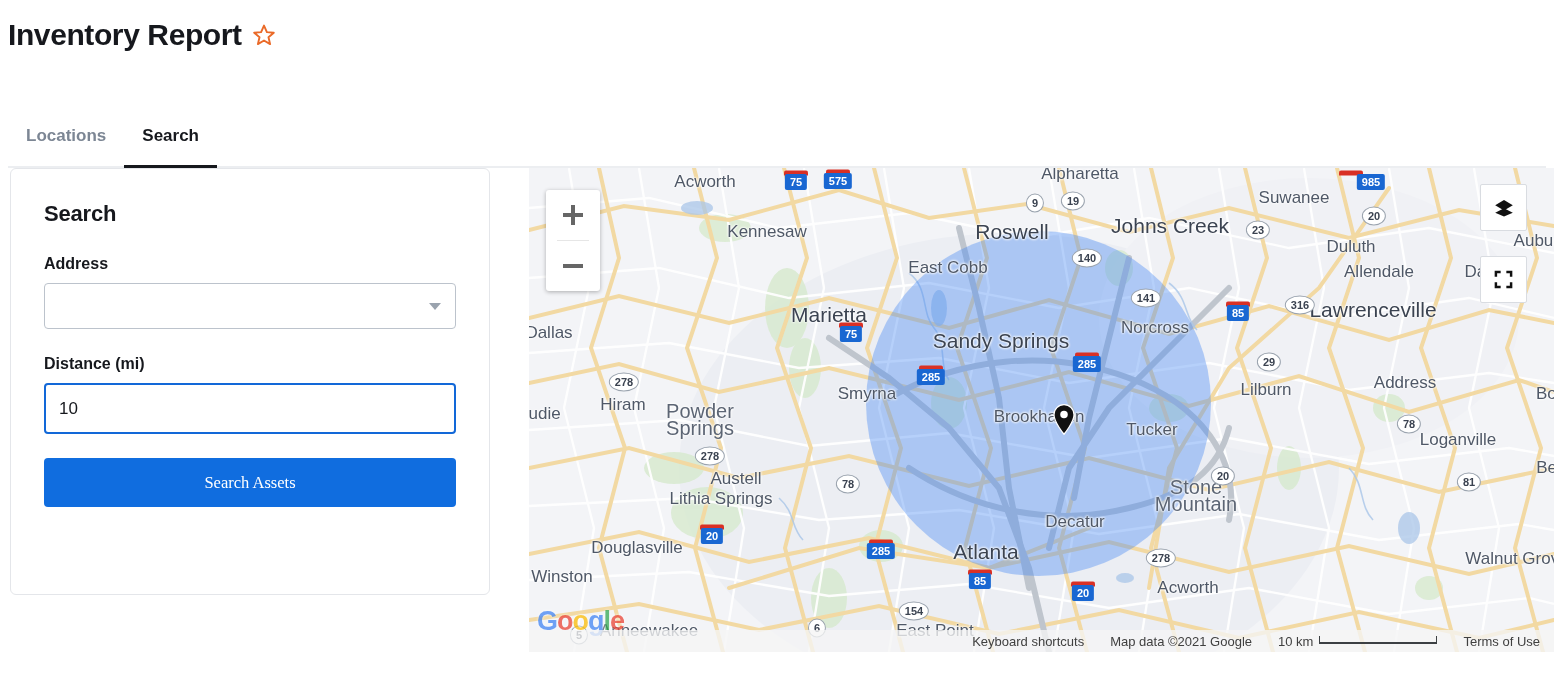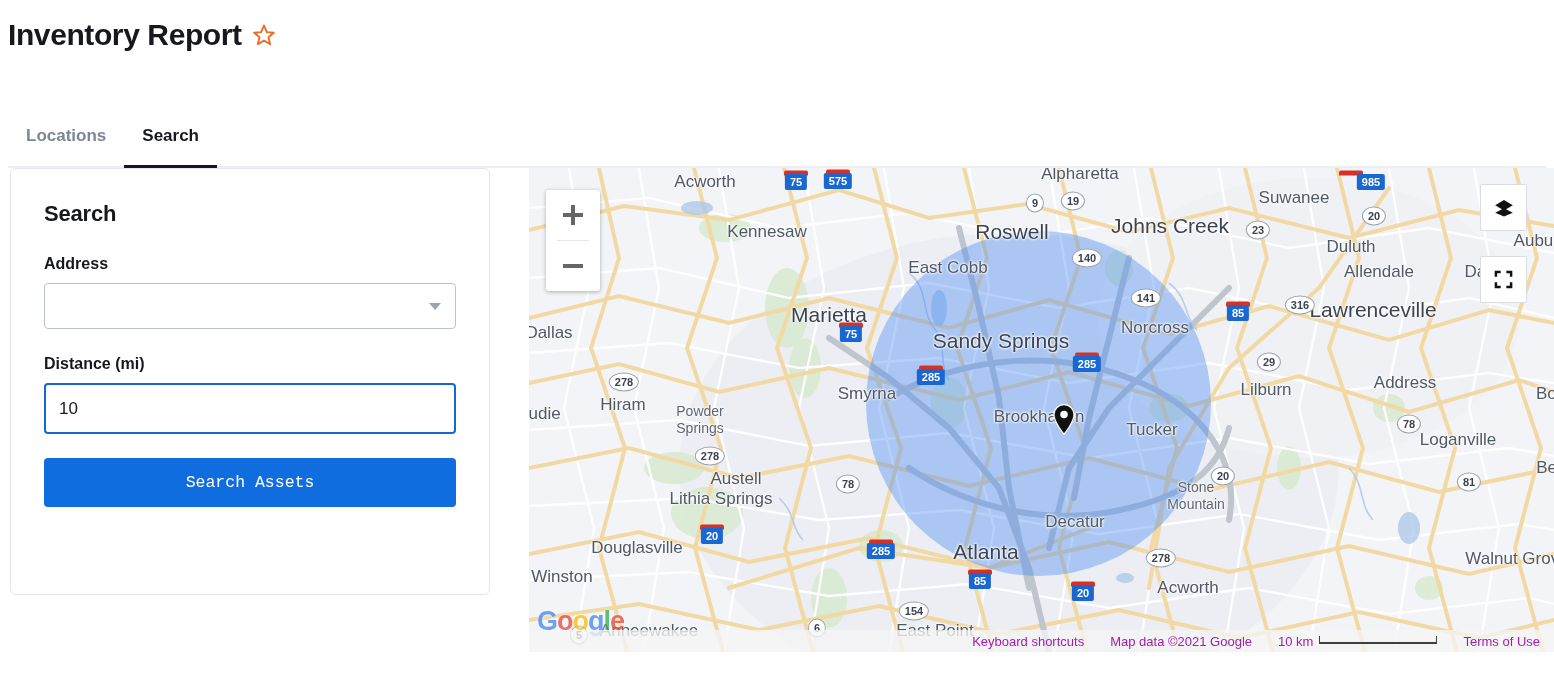--- a/index.html
+++ b/index.html
@@ -131,40 +131,40 @@
     background: #fff;
   }
   .gap-md { height: 24px; }
   .primary-btn {
     width: 100%;
     height: 49px;
     background: #106ddf;
     border: none;
     border-radius: 4px;
     color: #ffffff;
-    font-family: Liberation Mono, monospace;
+    font-family: Liberation Serif, serif;
     font-size: 16.5px;
     cursor: pointer;
   }
 
   
   .map {
     position: relative;
     width: 1025px;
     height: 484px;
     overflow: hidden;
     background: #f2f3f6;
     font-family: "Liberation Sans", sans-serif;
   }
   .map-canvas { position: absolute; inset: 0; }
 
   .map-lbl {
     position: absolute;
     color: #5c6574;
-    font-size: 14px;
+    font-size: 20px;
     white-space: nowrap;
     transform: translate(-50%, -50%);
     text-shadow: 0 0 3px #fff, 0 0 3px #fff, 0 0 2px #fff;
     pointer-events: none;
   }
   .map-lbl.city { font-size: 17px; color: #4f5867; }
   .map-lbl.major { font-size: 21px; color: #3b4351; }
   .map-lbl.two { line-height: 17px; white-space: normal; text-align: center; width: 90px; }
 
   
@@ -263,21 +263,21 @@
   .map-footer {
     position: absolute;
     left: 0; right: 0; bottom: 0;
     height: 22px;
     display: flex;
     align-items: center;
     justify-content: flex-end;
     gap: 26px;
     padding-right: 14px;
     font-size: 13px;
-    color: #a21caf;
+    color: #404040;
     background: rgba(245,245,245,0.78);
   }
   .scale-bar {
     display: flex; align-items: center; gap: 6px;
   }
   .scale-line {
     width: 118px; height: 8px;
     border: 1px solid #3c4043;
     border-top: none;
     border-bottom-width: 2px;

